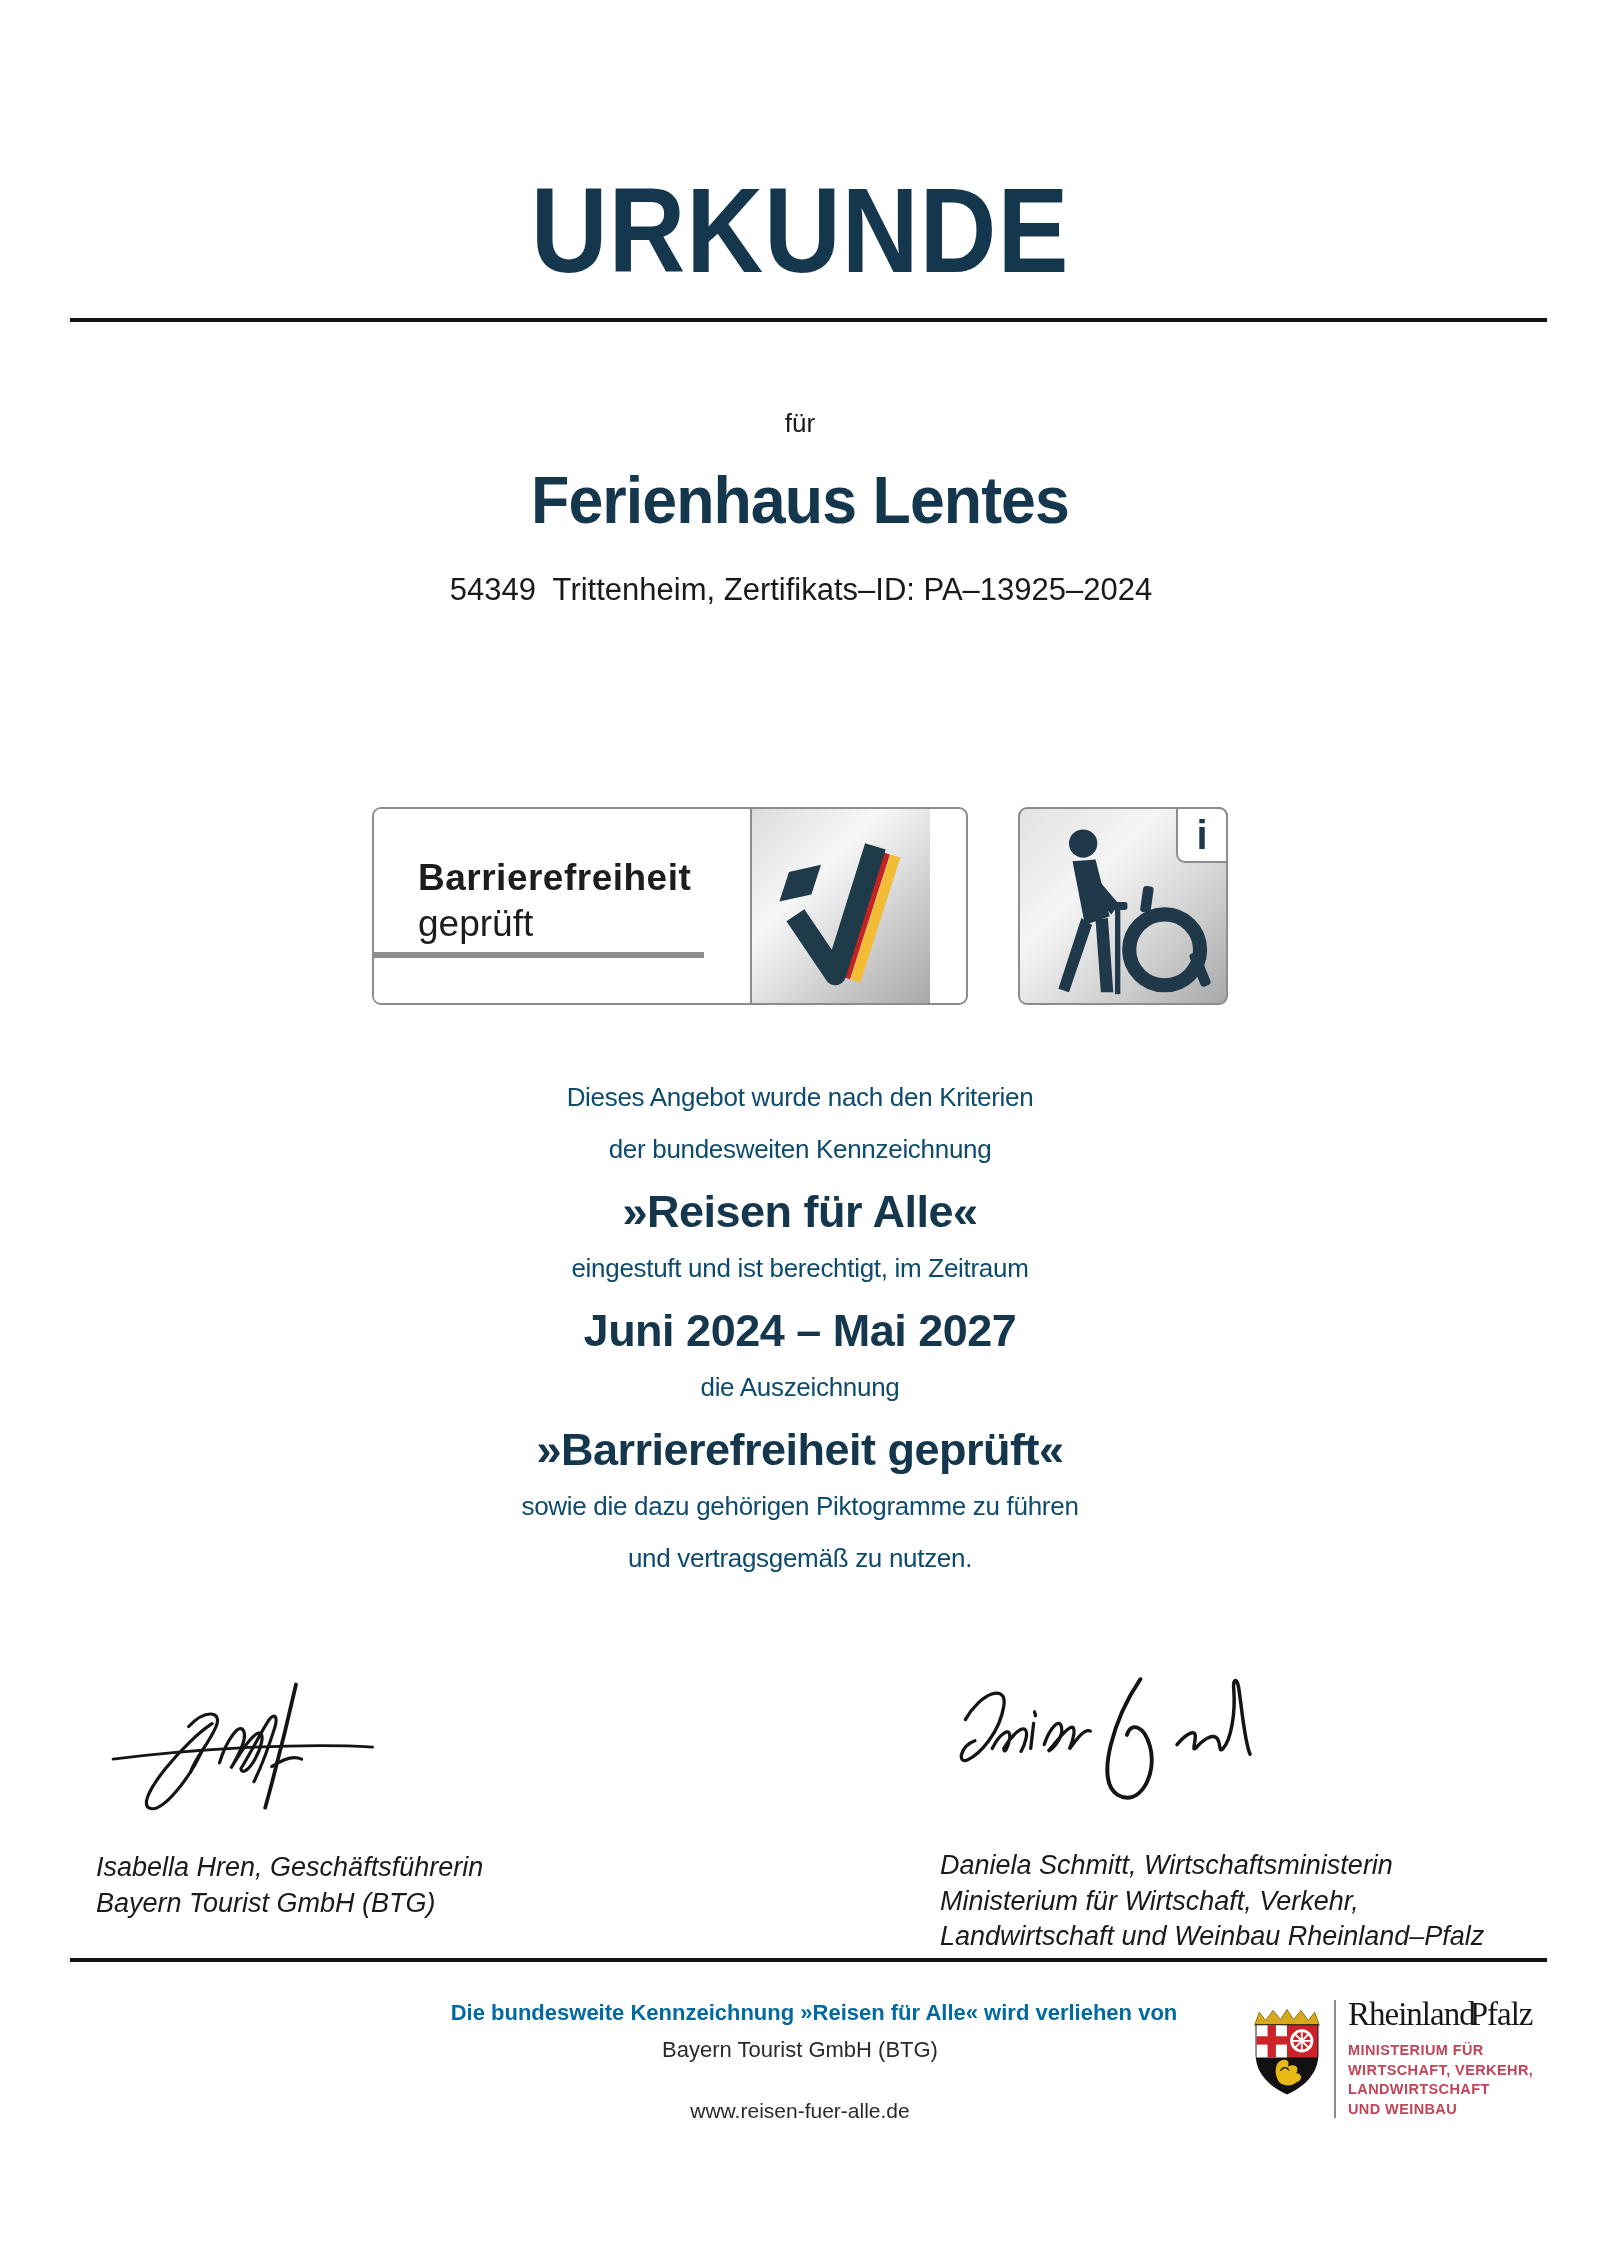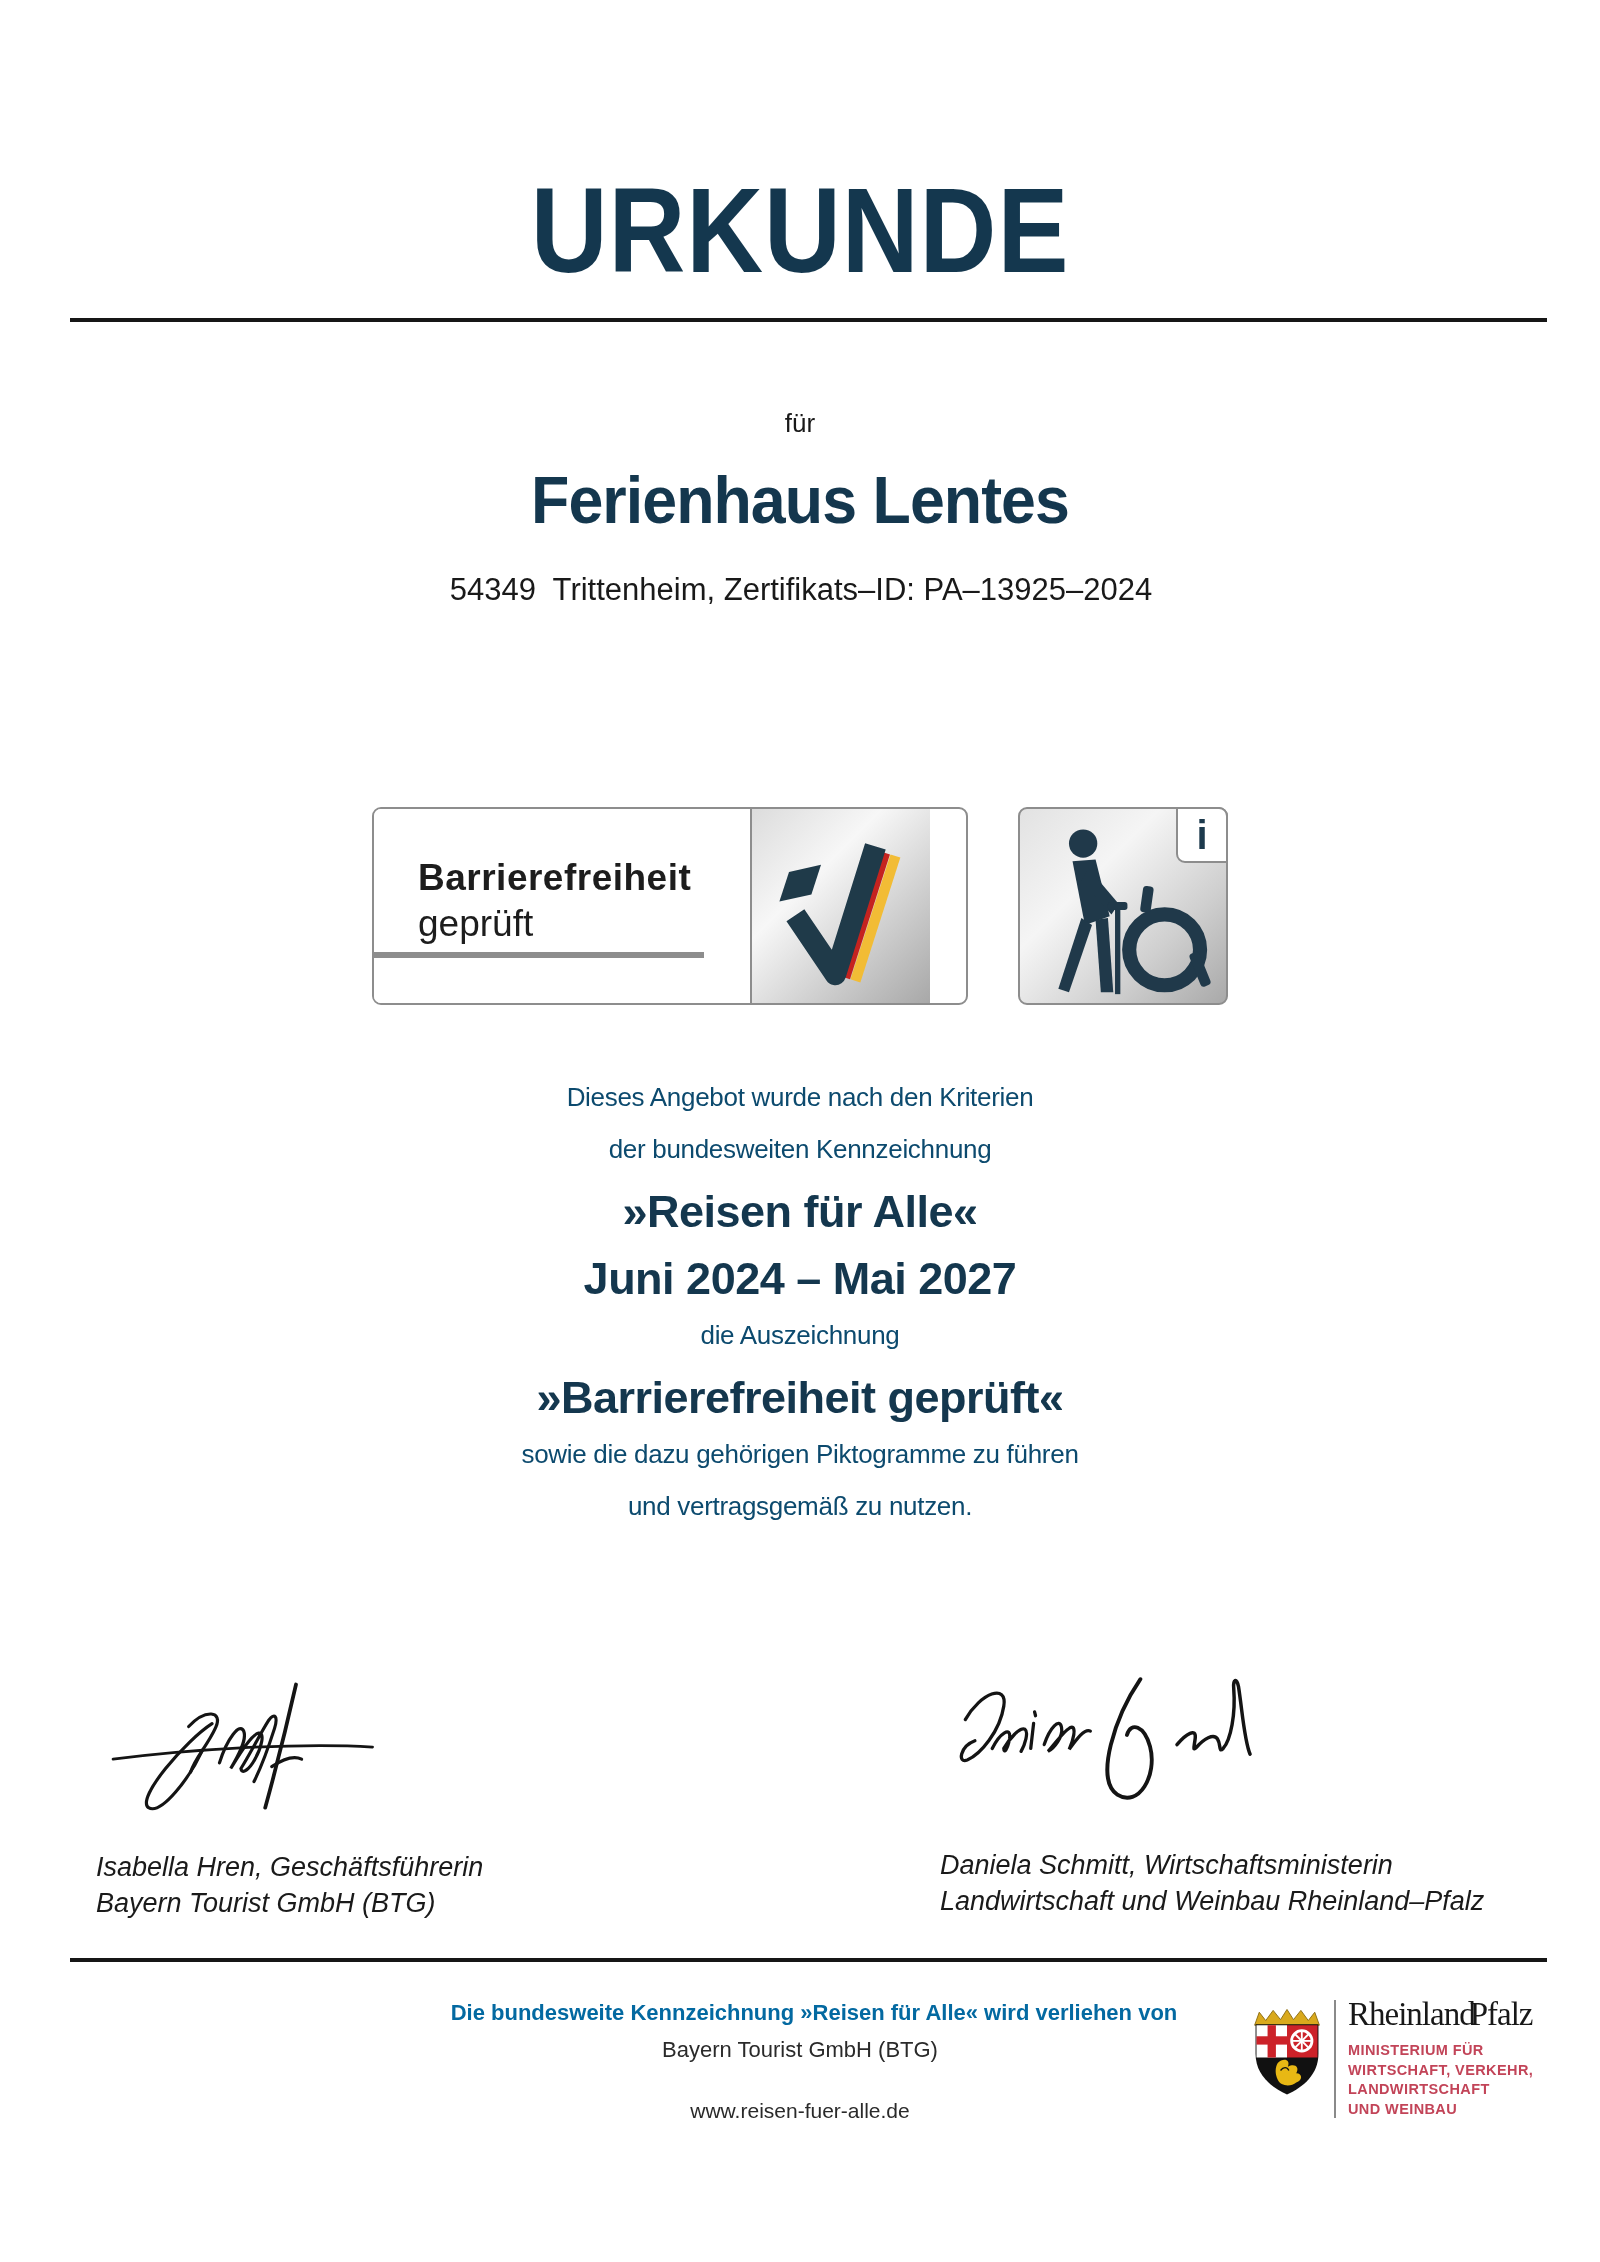--- a/index.html
+++ b/index.html
@@ -232,20 +232,21 @@
       <div class="info-tab">
         <span>i</span>
       </div>
     </div>
   </div>
 
   <div class="body-block">
     <div class="body-line">Dieses Angebot wurde nach den Kriterien</div>
     <div class="body-line">der bundesweiten Kennzeichnung</div>
     <div class="body-highlight">»Reisen für Alle«</div>
+    <div class="body-line">eingestuft und ist berechtigt, im Zeitraum</div>
     <div class="body-highlight">Juni 2024 – Mai 2027</div>
     <div class="body-line">die Auszeichnung</div>
     <div class="body-highlight">»Barrierefreiheit geprüft«</div>
     <div class="body-line">sowie die dazu gehörigen Piktogramme zu führen</div>
     <div class="body-line">und vertragsgemäß zu nutzen.</div>
   </div>
 
   <svg class="sig-svg sig-left-svg" width="280" height="165" viewBox="0 0 300 170">
     <g fill="none" stroke="#141414" stroke-width="3.4" stroke-linecap="round">
       <path d="M120,52 C92,70 38,132 52,142 C66,150 96,110 110,80"></path>
@@ -269,20 +270,21 @@
     </g>
   </svg>
 
   <div class="sig-caption sig-caption-left">
     <div>Isabella Hren, Geschäftsführerin</div>
     <div>Bayern Tourist GmbH (BTG)</div>
   </div>
 
   <div class="sig-caption sig-caption-right">
     <div>Daniela Schmitt, Wirtschaftsministerin</div>
+    <div>Ministerium für Wirtschaft, Verkehr,</div>
     <div>Landwirtschaft und Weinbau Rheinland–Pfalz</div>
   </div>
 
   <div class="rule rule-bottom"></div>
 
   <div class="footer-block">
     <div class="footer-line1">Die bundesweite Kennzeichnung »Reisen für Alle« wird verliehen von</div>
     <div class="footer-line2">Bayern Tourist GmbH (BTG)</div>
     <div class="footer-url">www.reisen-fuer-alle.de</div>
   </div>

